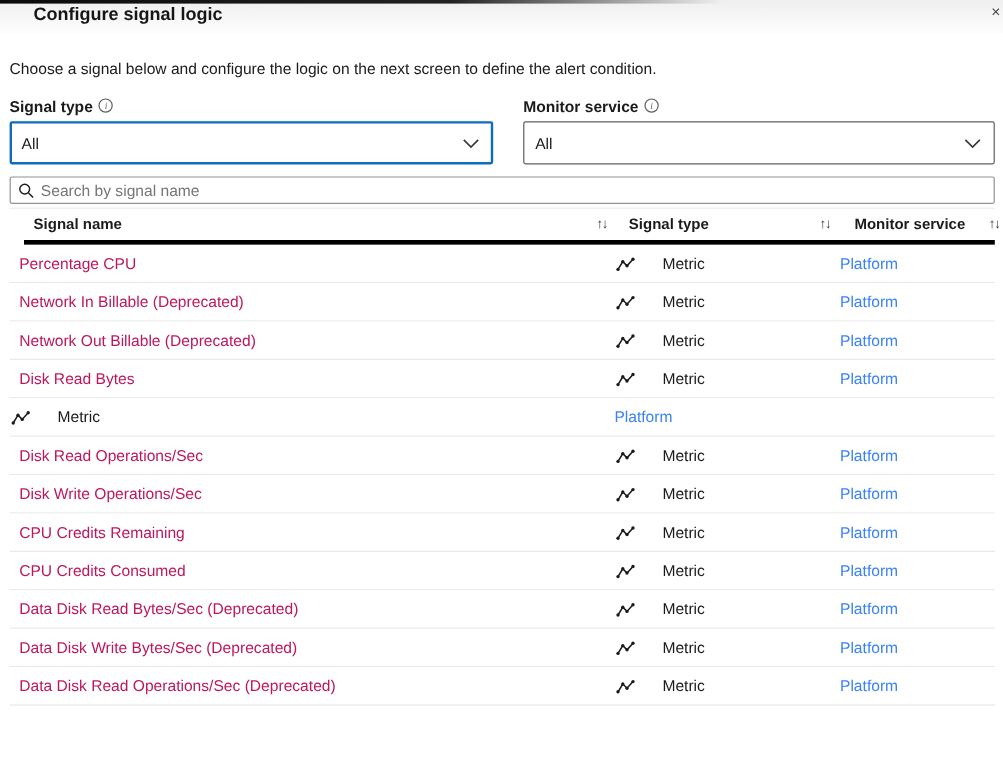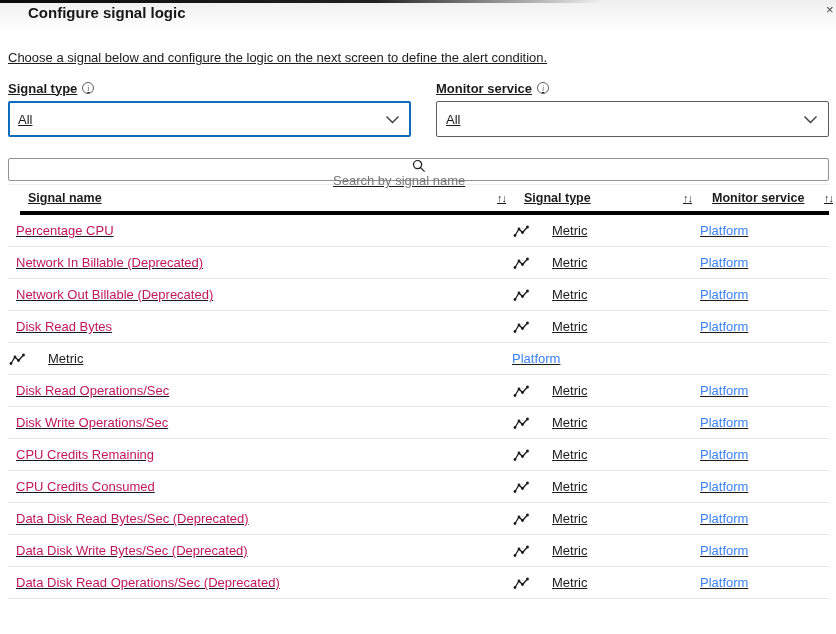--- a/index.html
+++ b/index.html
@@ -22,21 +22,21 @@
   }
   .pane-title {
     position:absolute; left:28px; top:4px;
     font-size:15px; font-weight:700; color:#161616;
   }
   .close-btn {
     position:absolute; right:-6px; top:2px; width:16px; height:16px;
     font-size:13px; color:#444; cursor:pointer; line-height:16px;
   }
   
-  .content { padding:0 7px 0 8px;text-decoration:underline; }
+  .content { padding:0 7px 0 8px; }
   .intro { margin-top:22px; font-size:13px; color:#1b1b1b; }
   .filters { display:flex; margin-top:15px; }
   .filter-col { display:flex; flex-direction:column; }
   .filter-col.signal  { width:403px; margin-right:25px; }
   .filter-col.monitor { width:393px; }
   .filter-label {
     font-size:13px; font-weight:700; color:#1b1b1b;
     display:flex; align-items:center; gap:5px; height:16px;
   }
   .info-icon {
@@ -49,22 +49,22 @@
     margin-top:5px; height:36px; background:#fff;
     border:1px solid #605e5c; border-radius:2px;
     display:flex; align-items:center; justify-content:space-between;
     padding:0 10px 0 9px; font-size:13px; cursor:pointer;
   }
   .dropdown.focused { border:2px solid #0f6cbd; padding:0 9px 0 8px; }
   .chev { display:flex; align-items:center; }
   
   .summary { margin-top:29px; font-size:12.5px; font-weight:700; color:#1b1b1b; }
   .searchbox {
-    margin-top:21px; height:23px; border:1px solid #919191; border-radius:2px;
-    display:flex; align-items:center; padding:0 6px; background:#fff;flex-direction:column;
+    margin-top:10px; height:23px; border:1px solid #919191; border-radius:2px;
+    display:flex; align-items:center; padding:0 6px; background:#fff;
   }
   .searchbox input {
     border:none; outline:none; flex:1; font-size:13px;
     font-family:"Liberation Sans","DejaVu Sans",sans-serif; color:#1b1b1b;
     margin-left:5px; background:transparent;
   }
   .searchbox input::placeholder { color:#767676; }
   
   .table { margin-top:3px; width:821px; border-top:1px solid #ececec; }
   .thead {

